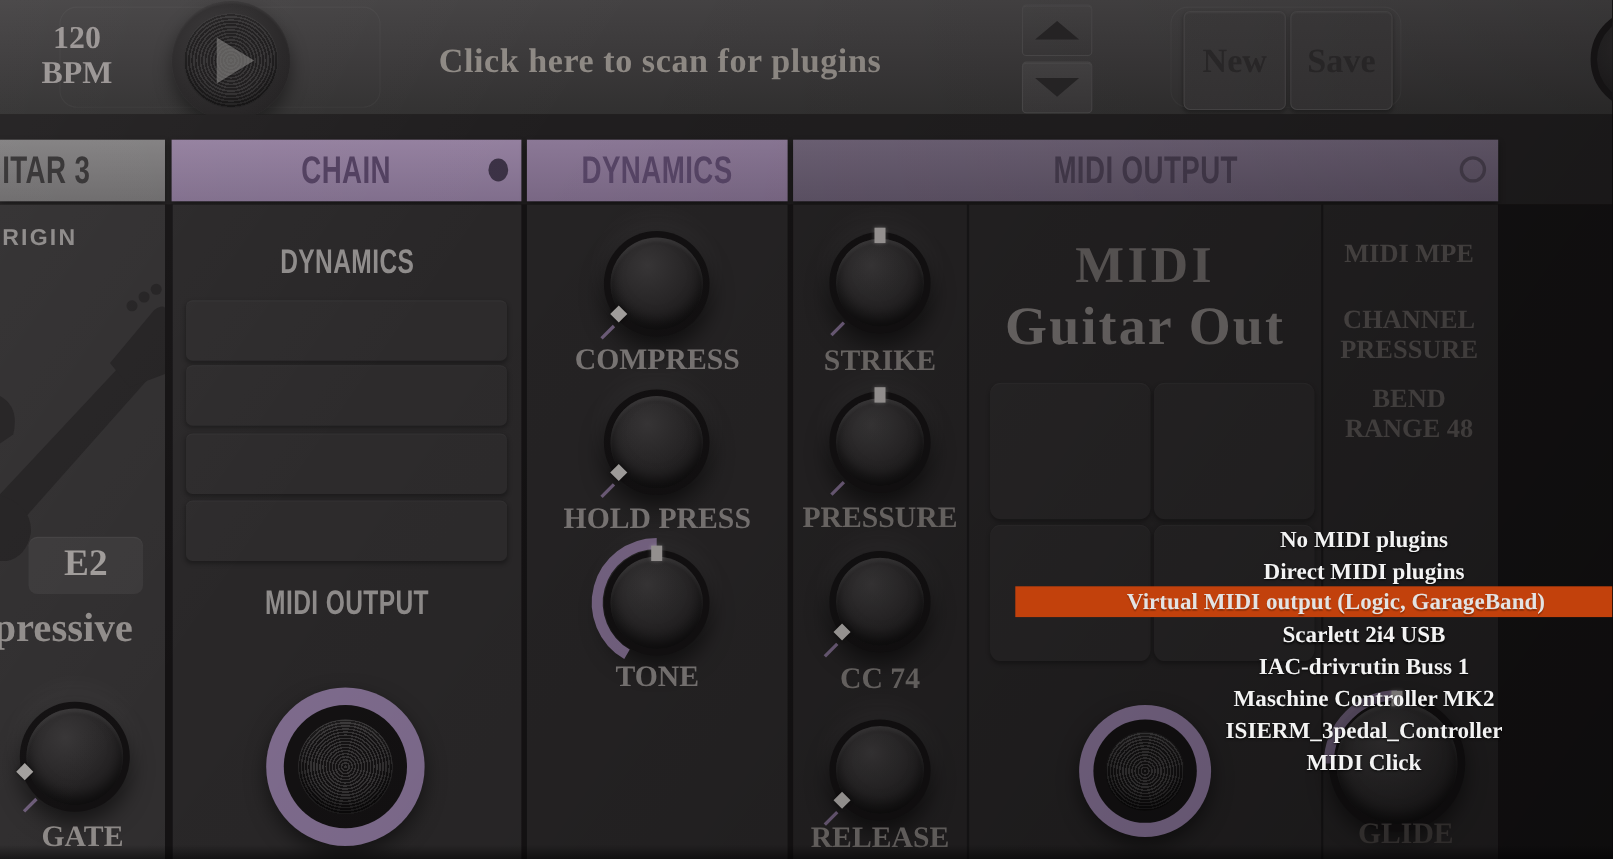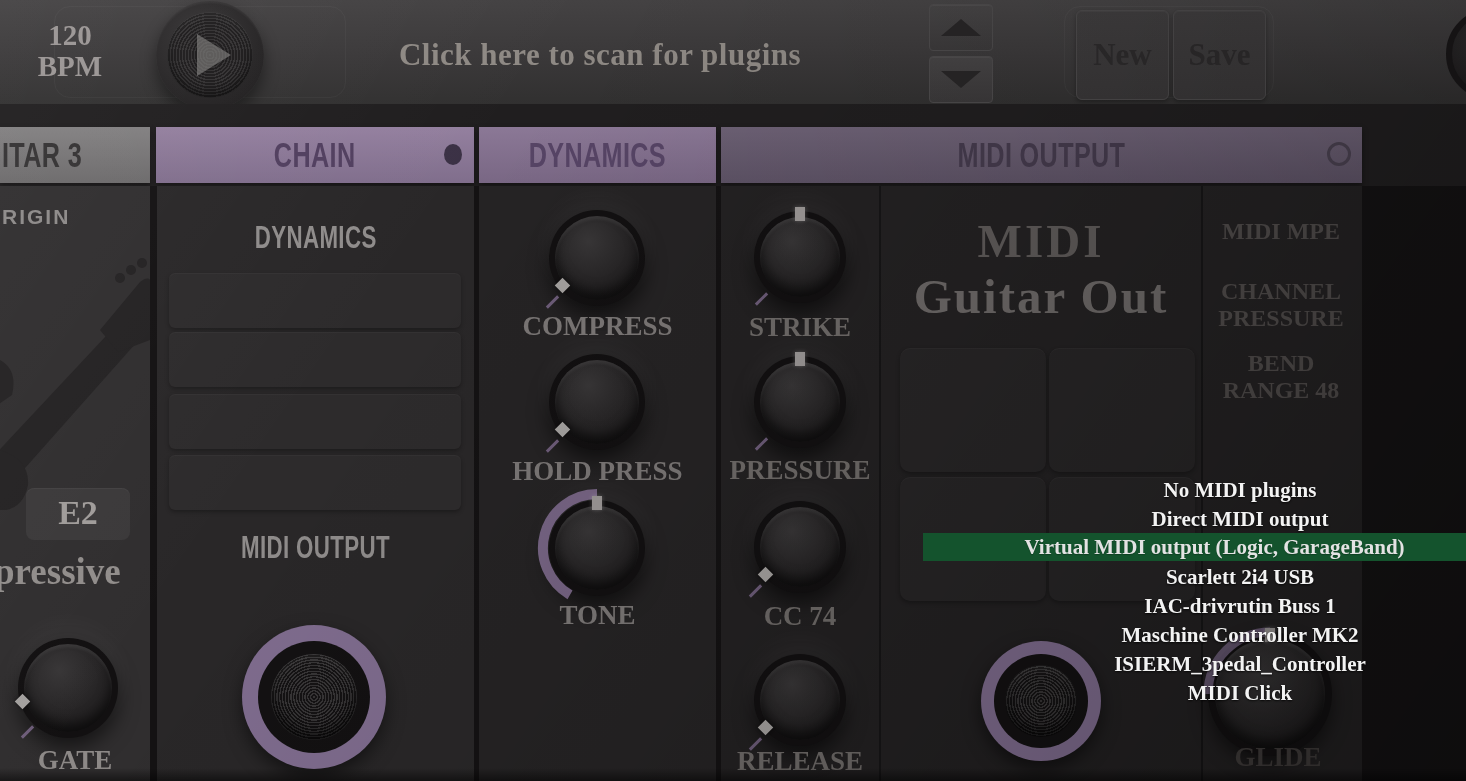--- a/index.html
+++ b/index.html
@@ -111,21 +111,21 @@
   #midi-title1 { left:880px; top:214px; width:322px; font-size:47px; letter-spacing:3px; color:#5d5958; }
   #midi-title2 { left:880px; top:268px; width:322px; font-size:49px; letter-spacing:2px; color:#6b6766; }
   .pad { width:146px; height:124px; border-radius:10px; background:#272526;
     box-shadow:inset 0 1px 1px rgba(255,255,255,.035), 0 2px 4px rgba(0,0,0,.3); }
   .mode-label { left:1206px; width:150px; font-size:24px; line-height:27px; color:#4e4a49; }
   #glide-label { left:1208px; top:742px; width:140px; font-size:27px; color:#3f3b3a; }
 
   
   .dd-row { left:1014px; width:452px; height:29px; z-index:60; color:#f3f3f3; font-size:21px; line-height:29px; text-align:center;
     text-shadow:0 1px 2px rgba(0,0,0,.8); white-space:nowrap; }
-  #dd-highlight { left:923px; top:533px; width:543px; height:28px; z-index:60; background:#14532d;
+  #dd-highlight { left:923px; top:533px; width:543px; height:28px; z-index:60; background:#c2410c;
     color:#e3e3e3; font-size:21px; line-height:28px; text-align:center; padding-left:40px; white-space:nowrap;
     text-shadow:0 1px 1px rgba(0,0,0,.25); }
 
   
   #vignette { left:0; top:0; width:1466px; height:781px; z-index:50; pointer-events:none;
     background:linear-gradient(125deg, rgba(255,255,255,.045) 0%, rgba(255,255,255,0) 30%, rgba(0,0,0,.08) 55%, rgba(0,0,0,.30) 100%); }
   #bottom-shade { left:0; top:768px; width:1466px; height:13px; z-index:51; pointer-events:none; background:linear-gradient(rgba(0,0,0,0), rgba(0,0,0,.5)); }
 </style>
 </head>
 <body>
@@ -303,21 +303,21 @@
     </svg>
     <div class="face"></div>
     <div class="tick-top"></div>
   </div>
   <div id="glide-label" class="abs serif center">GLIDE</div>
 
   <div id="vignette" class="abs"></div>
   <div id="bottom-shade" class="abs"></div>
 
   <div class="abs dd-row serif" style="top:476px;">No MIDI plugins</div>
-  <div class="abs dd-row serif" style="top:505px;">Direct MIDI output</div>
+  <div class="abs dd-row serif" style="top:505px;">Direct MIDI plugins</div>
   <div id="dd-highlight" class="abs serif">Virtual MIDI output (Logic, GarageBand)</div>
   <div class="abs dd-row serif" style="top:563px;">Scarlett 2i4 USB</div>
   <div class="abs dd-row serif" style="top:592px;text-align:center;">IAC-drivrutin Buss 1</div>
   <div class="abs dd-row serif" style="top:621px;">Maschine Controller MK2</div>
   <div class="abs dd-row serif" style="top:650px;">ISIERM_3pedal_Controller</div>
   <div class="abs dd-row serif" style="top:679px;">MIDI Click</div>
 
 </div>
 
 </body></html>

